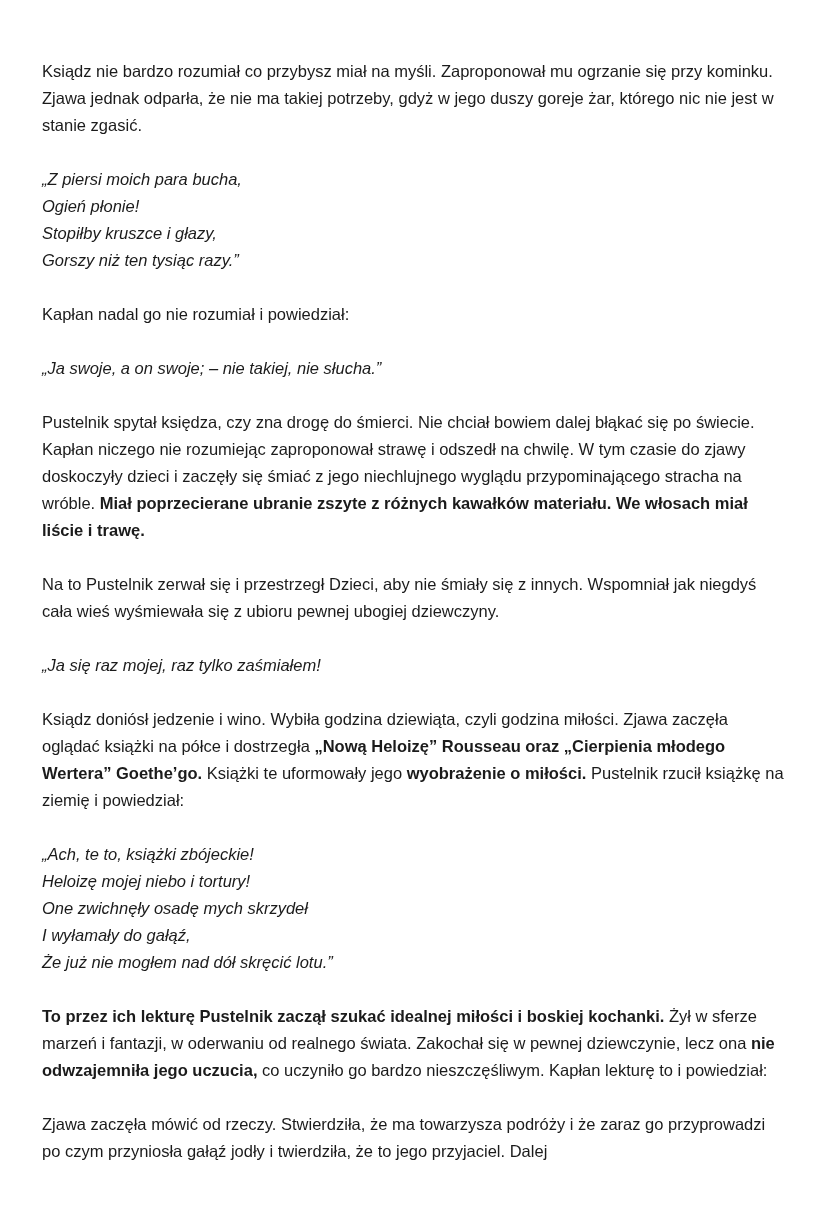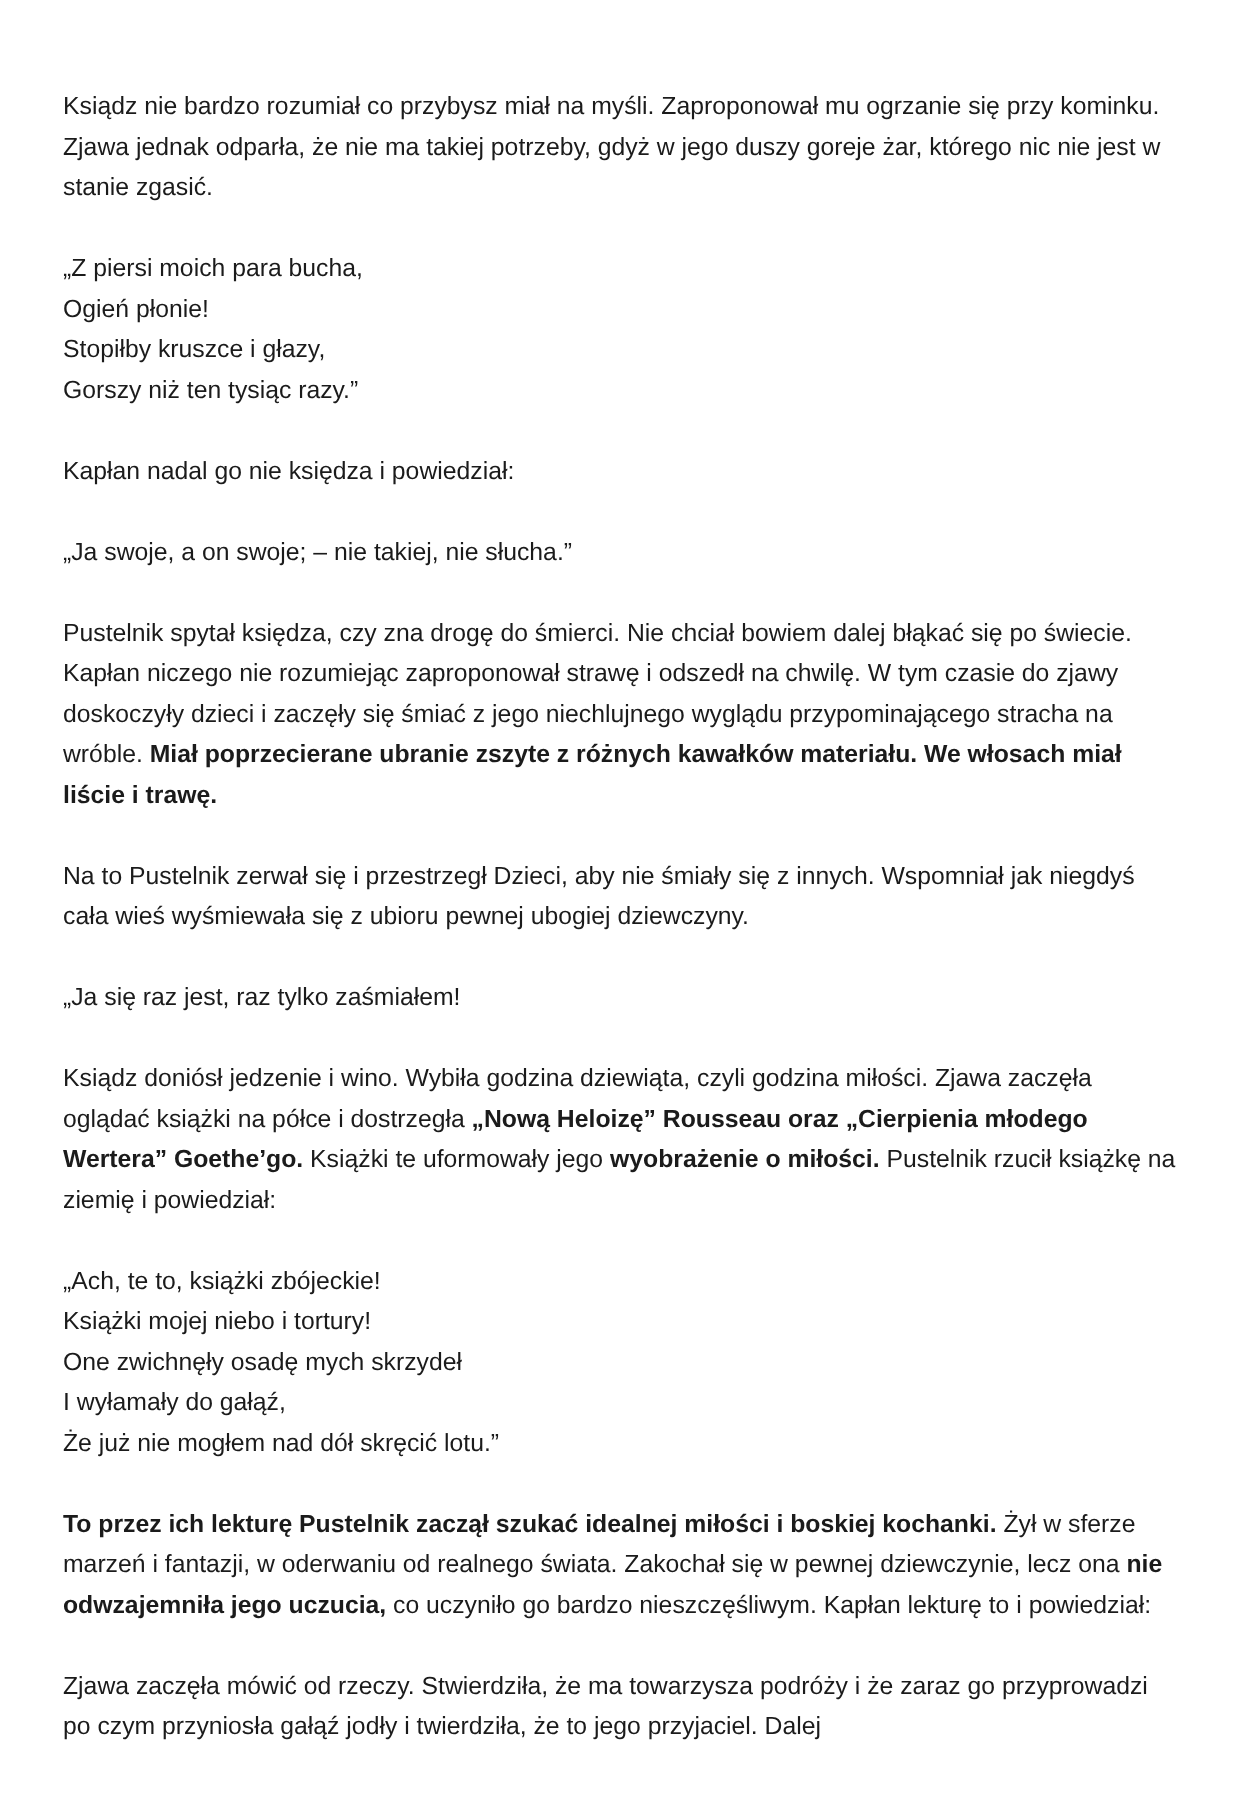--- a/index.html
+++ b/index.html
@@ -18,33 +18,34 @@
     font-size: 16.5px;
     line-height: 27px;
     color: #1b1b1b;
     -webkit-font-smoothing: antialiased;
   }
   .page p {
     margin: 0 0 27px 0;
     padding: 0;
   }
   .page p.verse {
+    font-style: italic;
   }
   .bold { font-weight: 700; }
 </style>
 </head>
 <body>
 
 <div class="page">
   <div>
       <p class="paragraph"><span>Ksiądz nie bardzo rozumiał co przybysz miał na myśli. Zaproponował mu ogrzanie się przy kominku. Zjawa jednak odparła, że nie ma takiej potrzeby, gdyż w jego duszy goreje żar, którego nic nie jest w stanie zgasić.</span></p>
       <p class="verse"><span>„Z piersi moich para bucha,</span><br><span>Ogień płonie!</span><br><span>Stopiłby kruszce i głazy,</span><br><span>Gorszy niż ten tysiąc razy.”</span></p>
-      <p class="paragraph"><span>Kapłan nadal go nie księdza i powiedział:</span></p>
+      <p class="paragraph"><span>Kapłan nadal go nie rozumiał i powiedział:</span></p>
       <p class="verse"><span>„Ja swoje, a on swoje; – nie takiej, nie słucha.”</span></p>
       <p class="paragraph"><span>Pustelnik spytał księdza, czy zna drogę do śmierci. Nie chciał bowiem dalej błąkać się po świecie. Kapłan niczego nie rozumiejąc zaproponował strawę i odszedł na chwilę. W tym czasie do zjawy doskoczyły dzieci i zaczęły się śmiać z jego niechlujnego wyglądu przypominającego stracha na wróble. </span><span class="bold">Miał poprzecierane ubranie zszyte z różnych kawałków materiału. We włosach miał liście i trawę.</span></p>
       <p class="paragraph"><span>Na to Pustelnik zerwał się i przestrzegł Dzieci, aby nie śmiały się z innych. Wspomniał jak niegdyś cała wieś wyśmiewała się z ubioru pewnej ubogiej dziewczyny.</span></p>
-      <p class="verse"><span>„Ja się raz jest, raz tylko zaśmiałem!</span><br></p>
+      <p class="verse"><span>„Ja się raz mojej, raz tylko zaśmiałem!</span><br></p>
       <p class="paragraph"><span>Ksiądz doniósł jedzenie i wino. Wybiła godzina dziewiąta, czyli godzina miłości. Zjawa zaczęła oglądać książki na półce i dostrzegła </span><span class="bold">„Nową Heloizę” Rousseau oraz „Cierpienia młodego Wertera” Goethe’go.</span><span> Książki te uformowały jego </span><span class="bold">wyobrażenie o miłości.</span><span> Pustelnik rzucił książkę na ziemię i powiedział:</span></p>
-      <p class="verse"><span>„Ach, te to, książki zbójeckie!</span><br><span>Książki mojej niebo i tortury!</span><br><span>One zwichnęły osadę mych skrzydeł</span><br><span>I wyłamały do gałąź,</span><br><span>Że już nie mogłem nad dół skręcić lotu.”</span></p>
+      <p class="verse"><span>„Ach, te to, książki zbójeckie!</span><br><span>Heloizę mojej niebo i tortury!</span><br><span>One zwichnęły osadę mych skrzydeł</span><br><span>I wyłamały do gałąź,</span><br><span>Że już nie mogłem nad dół skręcić lotu.”</span></p>
       <p class="paragraph"><span class="bold">To przez ich lekturę Pustelnik zaczął szukać idealnej miłości i boskiej kochanki.</span><span> Żył w sferze marzeń i fantazji, w oderwaniu od realnego świata. Zakochał się w pewnej dziewczynie, lecz ona </span><span class="bold">nie odwzajemniła jego uczucia,</span><span> co uczyniło go bardzo nieszczęśliwym. Kapłan lekturę to i powiedział:</span></p>
       <p class="paragraph"><span>Zjawa zaczęła mówić od rzeczy. Stwierdziła, że ma towarzysza podróży i że zaraz go przyprowadzi po czym przyniosła gałąź jodły i twierdziła, że to jego przyjaciel. Dalej </span></p>
     </div>
 </div>
 
 </body></html>

